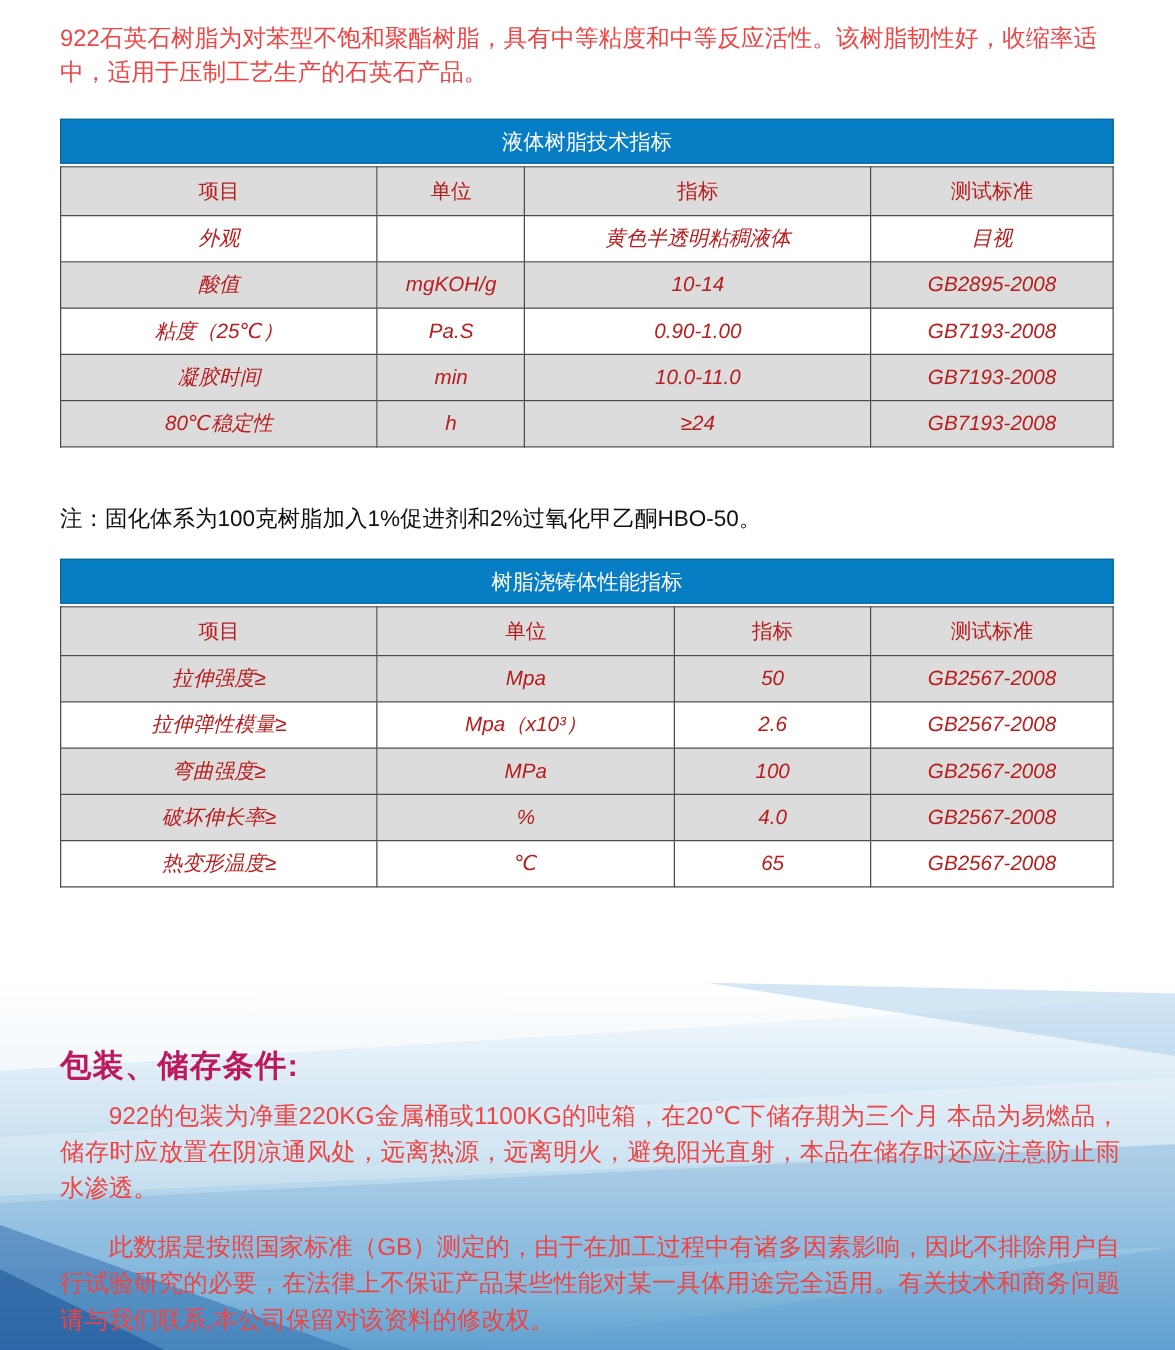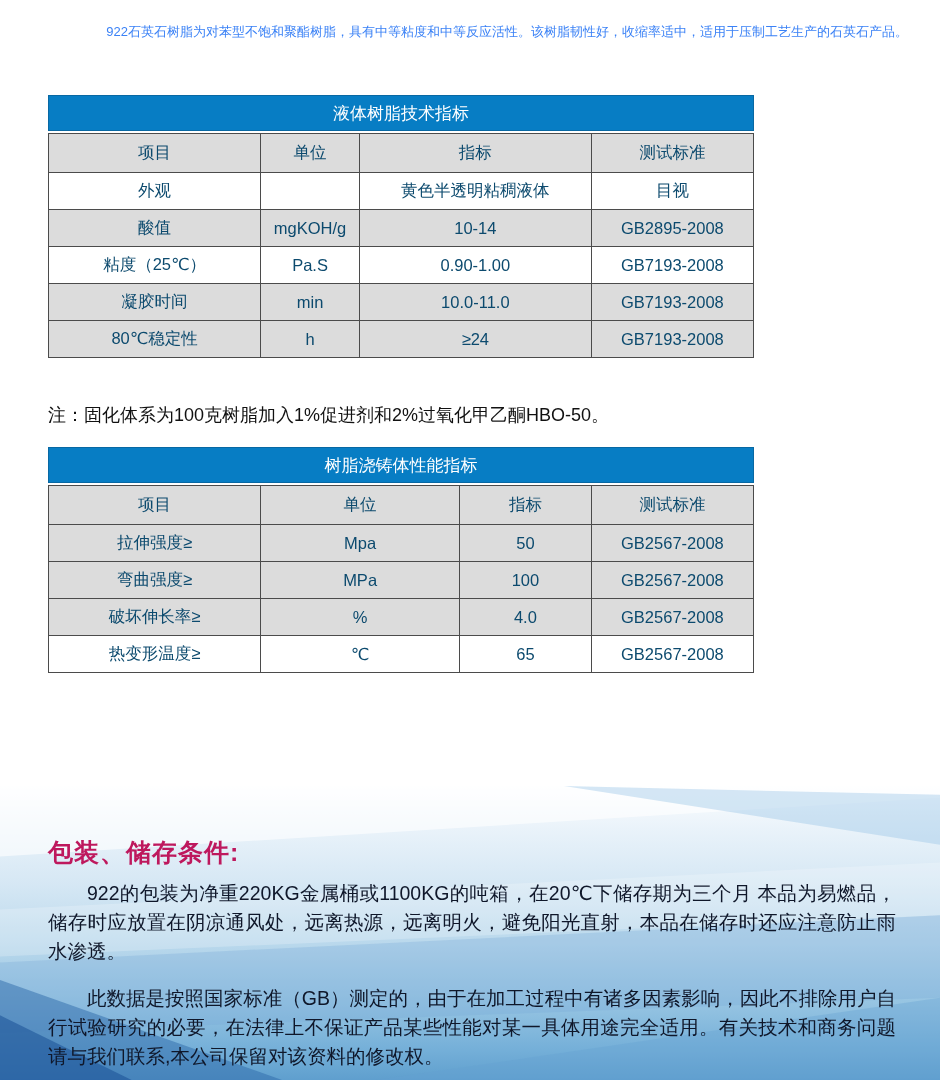--- a/index.html
+++ b/index.html
@@ -19,58 +19,58 @@
   .f2 { background:rgba(150,195,230,.40); clip-path:polygon(60% 0,100% 3%,100% 20%); }
   .f3 { background:rgba(255,255,255,.22); clip-path:polygon(0 42%,100% 26%,100% 44%,0 58%); }
   .f4 { background:rgba(120,170,215,.30); clip-path:polygon(0 60%,100% 44%,100% 72%,0 84%); }
   .f5 { background:rgba(100,160,210,.35); clip-path:polygon(40% 100%,100% 72%,100% 100%); }
   .f6 { background:rgba(45,105,170,.50); clip-path:polygon(0 66%,30% 100%,0 100%); }
   .f7 { background:rgba(25,80,150,.55); clip-path:polygon(0 78%,14% 100%,0 100%); }
 
   
   .intro {
     position:absolute; left:48px; top:18px; width:860px;
-    font-size:13px; line-height:27px; font-weight:500; color:#3b82f6;text-align:right;
+    font-size:19px; line-height:27px; font-weight:500; color:#ef4444;
   }
   .note {
     position:absolute; left:48px; width:860px;
     font-size:18px; font-weight:500; color:#111;
   }
   .note1 { top:403px; }
   .note2 { top:793px; }
 
   .storage-heading {
     position:absolute; left:48px; top:836px;
     font-size:25px; font-weight:bold; color:#be185d; letter-spacing:1px;
   }
   .para {
     position:absolute; left:48px; width:848px;
-    font-size:19.5px; line-height:29px; font-weight:500; color:#0f172a;
+    font-size:19.5px; line-height:29px; font-weight:500; color:#ef4444;
     text-indent:2em; text-align:justify;
   }
   .para1 { top:879px; }
   .para2 { top:984px; }
 
   
-  .tbl-wrap { position:absolute; left:48px; width:706px; }
+  .tbl-wrap { position:absolute; left:48px; width:843px; }
   .tbl1 { top:95px; }
   .tbl2 { top:447px; }
   .tbl-title {
     height:36px; line-height:36px; text-align:center;
     background:#077dc4; color:#ffffff; font-size:17px; font-weight:500;
     border:1px solid #0868a3; margin-bottom:2px;
   }
   table { width:100%; border-collapse:collapse; table-layout:fixed; background:#ffffff; }
   th, td {
     border:1px solid #4b4b4b; text-align:center; vertical-align:middle;
-    font-size:16.5px; font-weight:500; color:#0c4a6e; padding:0 4px;
+    font-size:16.5px; font-weight:500; color:#b91c1c; padding:0 4px;
     overflow:hidden; white-space:nowrap;
   }
   th { background:#dcdcdc; height:39px; }
-  td { height:37px; }
+  td { height:37px;font-style:italic; }
   tr.alt td { background:#dcdcdc; }
 </style>
 </head>
 <body>
 
 <div class="page">
 
   <div class="bg-deco">
     <div class="facet f1"></div>
     <div class="facet f2"></div>
@@ -154,20 +154,26 @@
             <th>测试标准</th>
           </tr>
       </thead>
       <tbody>
           <tr class="alt">
             <td>拉伸强度≥</td>
             <td>Mpa</td>
             <td>50</td>
             <td>GB2567-2008</td>
           </tr>
+          <tr>
+            <td>拉伸弹性模量≥</td>
+            <td>Mpa（x10³）</td>
+            <td>2.6</td>
+            <td>GB2567-2008</td>
+          </tr>
           <tr class="alt">
             <td>弯曲强度≥</td>
             <td>MPa</td>
             <td>100</td>
             <td>GB2567-2008</td>
           </tr>
           <tr class="alt">
             <td>破坏伸长率≥</td>
             <td>%</td>
             <td>4.0</td>

